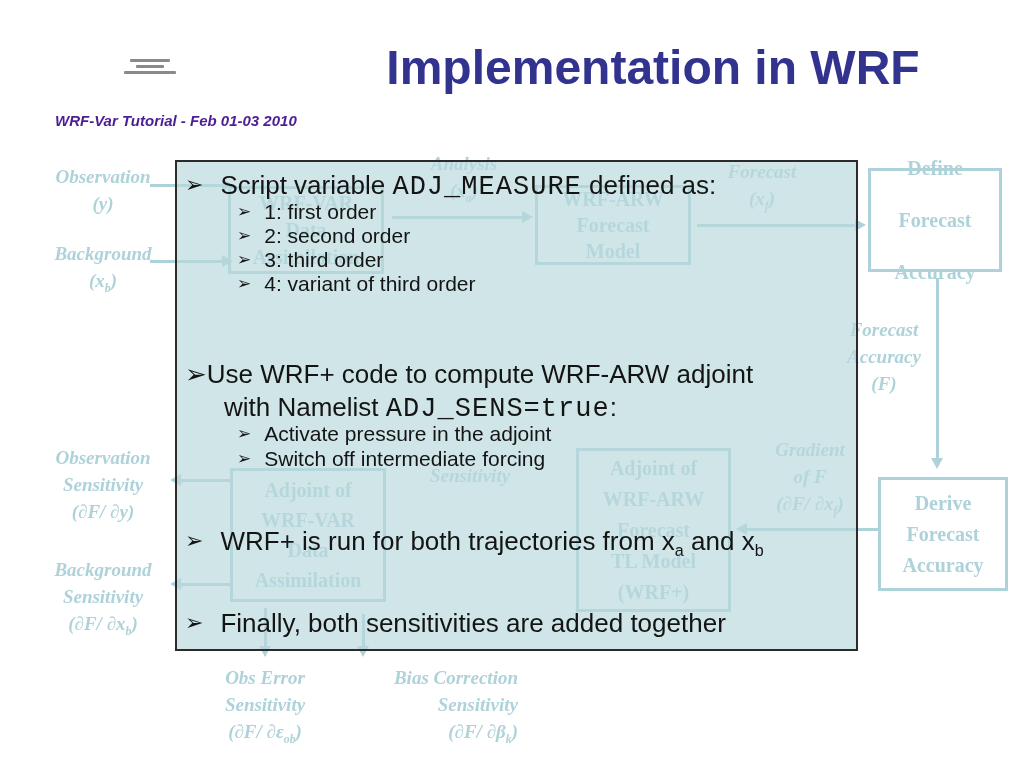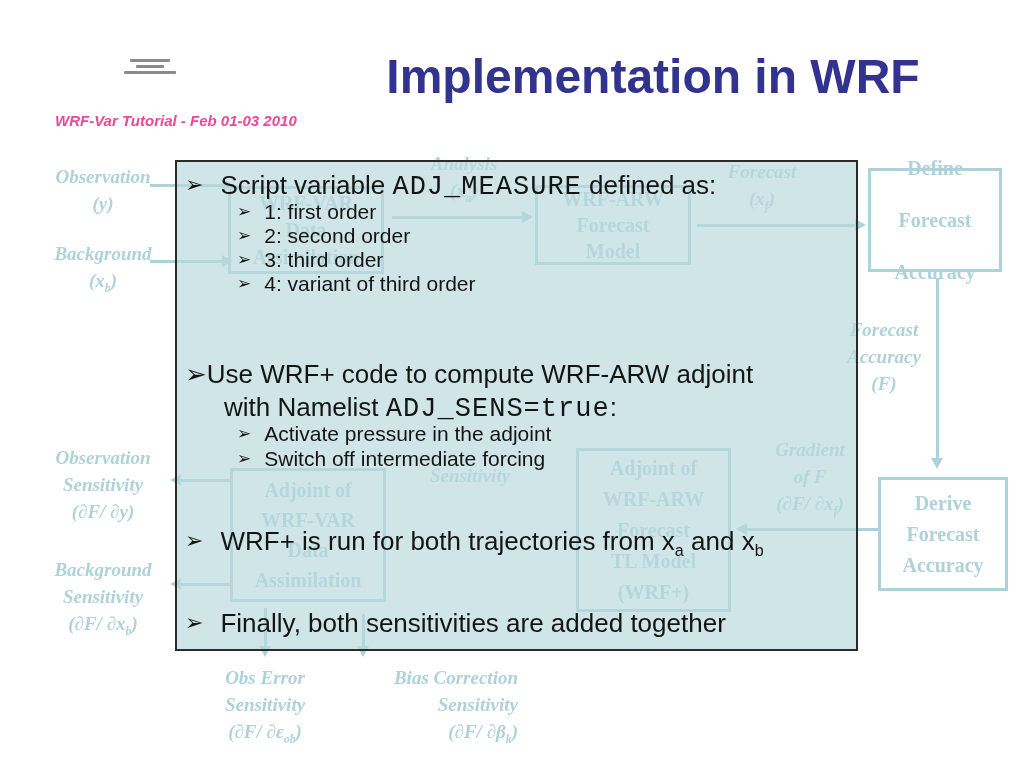--- a/index.html
+++ b/index.html
@@ -3,23 +3,23 @@
 <meta charset="utf-8">
 <style>
   html,body{margin:0;padding:0;background:#ffffff;}
   .slide{position:relative;width:1024px;height:768px;background:#ffffff;overflow:hidden;
          font-family:"Liberation Sans",sans-serif;}
 
   
   .logo{position:absolute;left:120px;top:56px;width:60px;z-index:2;}
   .logo .bar{height:3px;background:#8a8a8a;margin:3px auto;border-radius:1px;}
   .title{position:absolute;left:283px;top:40px;width:740px;text-align:center;
-         font-size:48px;font-weight:bold;color:#32328F;z-index:2;margin-top:9px;}
+         font-size:48px;font-weight:bold;color:#32328F;z-index:2;}
   .subtitle{position:absolute;left:55px;top:112px;font-size:15px;font-weight:bold;
-            font-style:italic;color:#ec4899;z-index:2;}
+            font-style:italic;color:#4c1d95;z-index:2;}
 
   
   .dlabel{position:absolute;color:#aed2d9;font-family:"Liberation Serif",serif;
           font-weight:bold;font-style:italic;font-size:19px;line-height:27px;
           text-align:center;z-index:1;}
   .dbox{position:absolute;border:3px solid #aed2d9;color:#aed2d9;
         font-family:"Liberation Serif",serif;font-weight:bold;font-size:20px;
         text-align:center;box-sizing:border-box;display:flex;flex-direction:column;
         justify-content:center;z-index:1;background:transparent;}
   sub{font-size:0.62em;}

